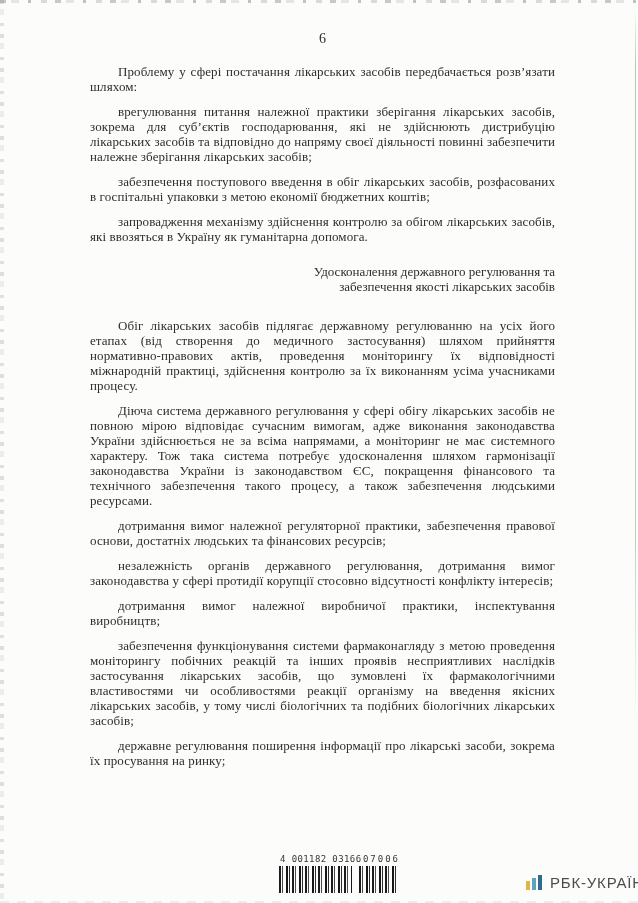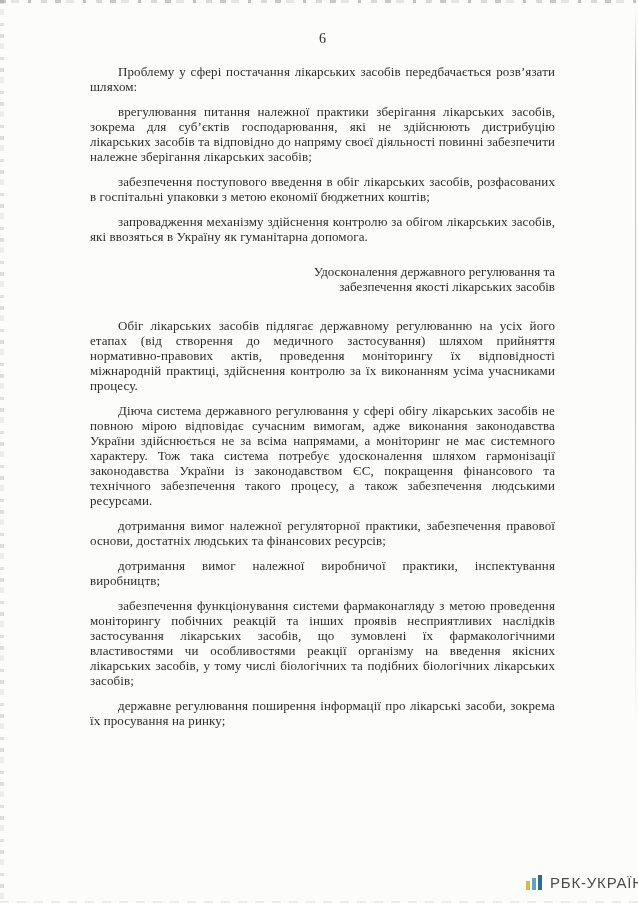--- a/index.html
+++ b/index.html
@@ -124,25 +124,36 @@
     <p>запровадження механізму здійснення контролю за обігом лікарських засобів, які ввозяться в Україну як гуманітарна допомога.</p>
 
     <h2>
       <span>Удосконалення державного регулювання та</span><br>
       <span>забезпечення якості лікарських засобів</span>
     </h2>
 
     <p>Обіг лікарських засобів підлягає державному регулюванню на усіх його етапах (від створення до медичного застосування) шляхом прийняття нормативно-правових актів, проведення моніторингу їх відповідності міжнародній практиці, здійснення контролю за їх виконанням усіма учасниками процесу.</p>
     <p>Діюча система державного регулювання у сфері обігу лікарських засобів не повною мірою відповідає сучасним вимогам, адже виконання законодавства України здійснюється не за всіма напрямами, а моніторинг не має системного характеру. Тож така система потребує удосконалення шляхом гармонізації законодавства України із законодавством ЄС, покращення фінансового та технічного забезпечення такого процесу, а також забезпечення людськими ресурсами.</p>
     <p>дотримання вимог належної регуляторної практики, забезпечення правової основи, достатніх людських та фінансових ресурсів;</p>
+    <p>незалежність органів державного регулювання, дотримання вимог законодавства у сфері протидії корупції стосовно відсутності конфлікту інтересів;</p>
     <p>дотримання вимог належної виробничої практики, інспектування виробництв;</p>
     <p>забезпечення функціонування системи фармаконагляду з метою проведення моніторингу побічних реакцій та інших проявів несприятливих наслідків застосування лікарських засобів, що зумовлені їх фармакологічними властивостями чи особливостями реакції організму на введення якісних лікарських засобів, у тому числі біологічних та подібних біологічних лікарських засобів;</p>
     <p>державне регулювання поширення інформації про лікарські засоби, зокрема їх просування на ринку;</p>
   </div>
 
+  <div class="barcode">
+    <div class="barcode-labels">
+      <span class="barcode-label-main">4 001182 03166</span>
+      <span class="barcode-label-supp">07006</span>
+    </div>
+    <div class="bars-row">
+      <div class="bars bars-main"></div>
+      <div class="bars bars-supp"></div>
+    </div>
+  </div>
 
   <div class="watermark">
     <svg class="wm-icon" width="17" height="15" viewBox="0 0 17 15" xmlns="http://www.w3.org/2000/svg">
       <rect x="0" y="6" width="4" height="9" fill="#ddb64b"></rect>
       <rect x="6" y="3" width="4" height="12" fill="#5ea3c4"></rect>
       <rect x="12" y="0" width="4" height="15" fill="#2f6b8f"></rect>
     </svg>
     <span class="wm-text">РБК-УКРАЇНА</span>
   </div>
 

